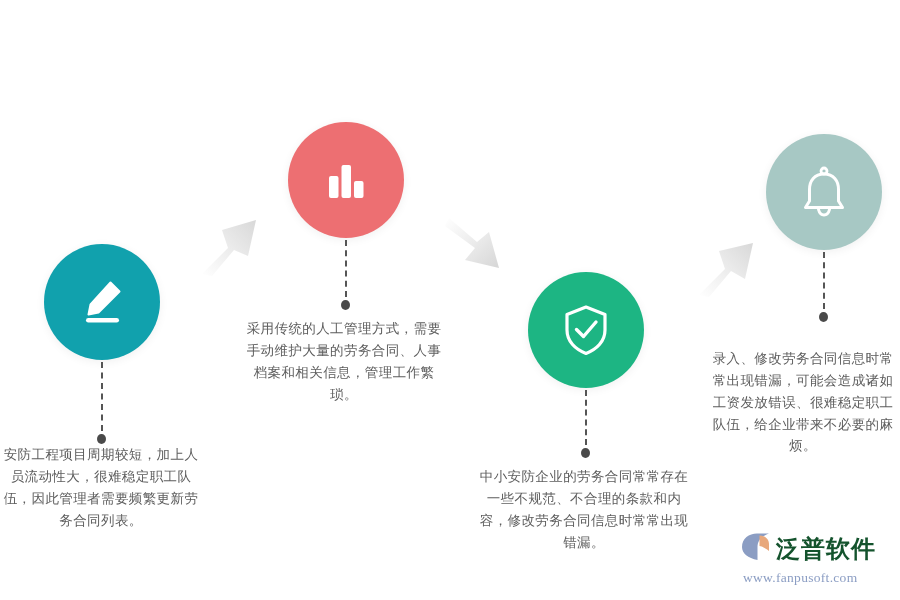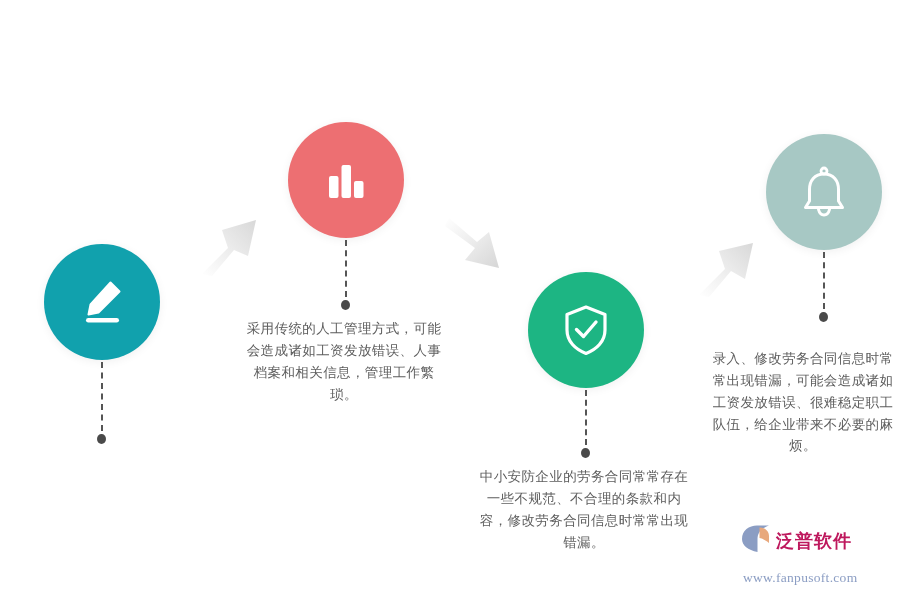--- a/index.html
+++ b/index.html
@@ -74,32 +74,32 @@
     flex-direction: column;
     align-items: flex-start;
     width: 150px;
   }
   #logo-row {
     display: flex;
     align-items: center;
     gap: 4px;
   }
   #logo-text {
-    font-size: 18px;
+    font-size: 24px;
     font-weight: bold;
-    color: #be185d;
+    color: #14532d;
     letter-spacing: 1px;
     line-height: 1;
     font-family: "Liberation Sans", "DejaVu Sans", sans-serif;
   }
   #logo-url {
     font-size: 13.5px;
     color: #8b9dc3;
     letter-spacing: 0.3px;
-    margin-top: 12px;
+    margin-top: 4px;
     margin-left: 5px;
     font-family: "Liberation Serif", "DejaVu Serif", serif;
   }
 </style>
 </head>
 <body>
 
 <div id="canvas">
 
   <div class="arrow" style="left:198px; top:212px; width:78px; height:78px;">
@@ -146,35 +146,36 @@
       <svg width="56" height="56" viewBox="0 0 56 56" aria-hidden="true">
         <path d="M36.5 8.5 L45.5 17.5 L24.5 38.5 L14.5 40.5 L16.5 30.5 Z" fill="#ffffff" stroke="#ffffff" stroke-width="2" stroke-linejoin="round"></path>
         <rect x="12" y="44" width="33" height="4.6" rx="2.3" fill="#ffffff"></rect>
       </svg>
     </span>
   </div>
   <div class="connector" style="left:100px; top:362px; height:82px;">
     <div class="dashline"></div>
     <div class="enddot"></div>
   </div>
+  <div class="caption" style="left:0px; top:444px; width:202px;">安防工程项目周期较短，加上人员流动性大，很难稳定职工队伍，因此管理者需要频繁更新劳务合同列表。</div>
 
   <div class="node-circle" style="left:288px; top:122px; width:116px; height:116px; background:#ed6f72;">
     <span>
       <svg width="52" height="52" viewBox="0 0 52 52" aria-hidden="true">
         <rect x="9" y="22" width="9.5" height="22" rx="2" fill="#ffffff"></rect>
         <rect x="21.5" y="11" width="9.5" height="33" rx="2" fill="#ffffff"></rect>
         <rect x="34" y="27" width="9.5" height="17" rx="2" fill="#ffffff"></rect>
       </svg>
     </span>
   </div>
   <div class="connector" style="left:344px; top:240px; height:70px;">
     <div class="dashline"></div>
     <div class="enddot"></div>
   </div>
-  <div class="caption" style="left:240px; top:318px; width:208px;">采用传统的人工管理方式，可能会造成诸如工资发放错误、人事档案和相关信息，管理工作繁琐。</div>
+  <div class="caption" style="left:240px; top:318px; width:208px;">采用传统的人工管理方式，需要手动维护大量的劳务合同、人事档案和相关信息，管理工作繁琐。</div>
 
   <div class="node-circle" style="left:528px; top:272px; width:116px; height:116px; background:#1db583;">
     <span>
       <svg width="58" height="58" viewBox="0 0 58 58" aria-hidden="true">
         <path d="M29 6 L48 13.5 V29 C48 40.5 39.5 48.5 29 52.5 C18.5 48.5 10 40.5 10 29 V13.5 Z" fill="none" stroke="#ffffff" stroke-width="3.2" stroke-linejoin="round"></path>
         <path d="M19.5 28.5 L26.5 35.5 L39 21" fill="none" stroke="#ffffff" stroke-width="3.4" stroke-linecap="round" stroke-linejoin="round"></path>
       </svg>
     </span>
   </div>
   <div class="connector" style="left:584px; top:390px; height:68px;">

